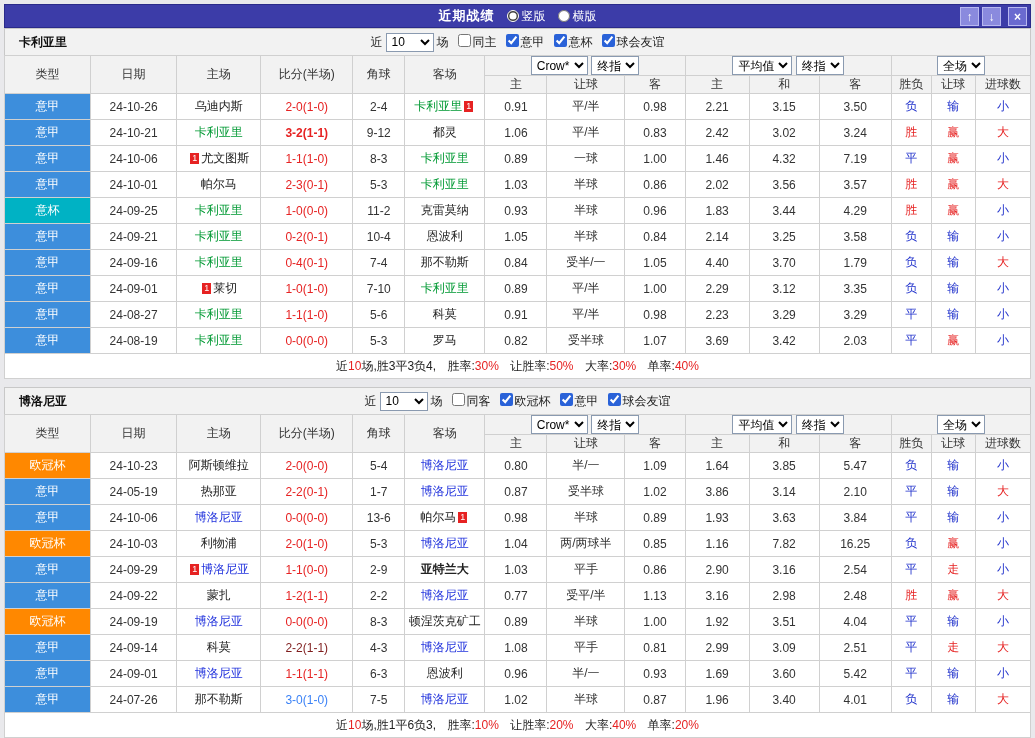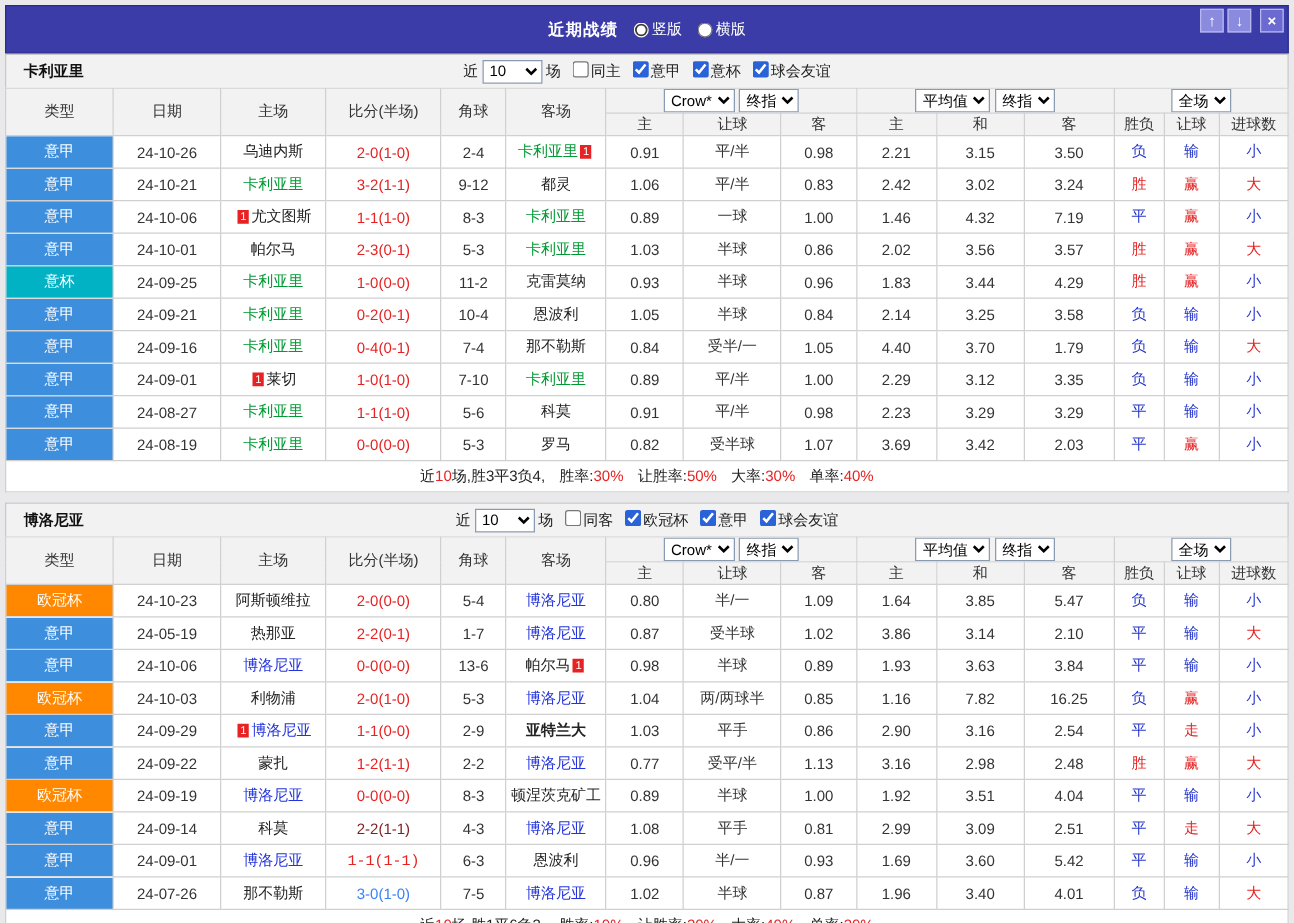--- a/index.html
+++ b/index.html
@@ -6,21 +6,21 @@
   html,body { margin:0; padding:0; }
   body {
     background:#e9e9ec;
     font-family:"Liberation Sans","DejaVu Sans",sans-serif;
     font-size:12px; color:#222;
   }
   .app { width:1027px; margin:4px auto 0 auto; }
 
   
   .titlebar {
-    background:#3c3ca8; height:39px; display:flex; align-items:center;
+    background:#3c3ca8; height:24px; display:flex; align-items:center;
     position:relative; color:#fff; border:1px solid #2a2a8a;
   }
   .titlebar-center { flex:1; display:flex; justify-content:center; align-items:center; gap:12px; }
   .panel-title { font-weight:bold; font-size:13px; letter-spacing:1px; }
   .radio-label { display:inline-flex; align-items:center; gap:3px; cursor:pointer; }
   .radio-label input { accent-color:#ffffff; width:12px; height:12px; margin:0; }
   .tb-buttons { position:absolute; right:3px; top:2px; display:flex; gap:3px; align-items:center; }
   .tb-btn {
     width:19px; height:19px; padding:0; cursor:pointer;
     background:#8a8ade; border:1px solid #b8b8f0; color:#fff;
@@ -178,21 +178,21 @@
             <td class="c-num">3.15</td>
             <td class="c-num">3.50</td>
             <td class="c-res" style="color: rgb(34, 51, 204);">负</td>
             <td class="c-res" style="color: rgb(34, 51, 204);">输</td>
             <td class="c-res" style="color: rgb(34, 51, 204);">小</td>
           </tr>
           <tr>
             <td class="c-type" style="background: rgb(61, 142, 220);">意甲</td>
             <td class="c-date">24-10-21</td>
             <td class="c-team"><span style="color: rgb(0, 153, 51);">卡利亚里</span></td>
-            <td class="c-score" style="color: rgb(230, 34, 34);">3-2(1-1)</td>
+            <td class="c-score" style="color: rgb(230, 34, 34); font-weight: bold;">3-2(1-1)</td>
             <td class="c-corner">9-12</td>
             <td class="c-team"><span style="color: rgb(34, 34, 34);">都灵</span></td>
             <td class="c-num">1.06</td>
             <td class="c-line">平/半</td>
             <td class="c-num">0.83</td>
             <td class="c-num">2.42</td>
             <td class="c-num">3.02</td>
             <td class="c-num">3.24</td>
             <td class="c-res" style="color: rgb(230, 34, 34);">胜</td>
             <td class="c-res" style="color: rgb(230, 34, 34);">赢</td>
@@ -561,21 +561,21 @@
             <td class="c-num">3.09</td>
             <td class="c-num">2.51</td>
             <td class="c-res" style="color: rgb(34, 51, 204);">平</td>
             <td class="c-res" style="color: rgb(230, 34, 34);">走</td>
             <td class="c-res" style="color: rgb(230, 34, 34);">大</td>
           </tr>
           <tr>
             <td class="c-type" style="background: rgb(61, 142, 220);">意甲</td>
             <td class="c-date">24-09-01</td>
             <td class="c-team"><span style="color: rgb(34, 51, 221);">博洛尼亚</span></td>
-            <td class="c-score" style="color: rgb(230, 34, 34); font-family: Liberation Mono, monospace;">1-1(1-1)</td>
+            <td class="c-score" style="color: rgb(230, 34, 34);">1-1(1-1)</td>
             <td class="c-corner">6-3</td>
             <td class="c-team"><span style="color: rgb(34, 34, 34);">恩波利</span></td>
             <td class="c-num">0.96</td>
             <td class="c-line">半/一</td>
             <td class="c-num">0.93</td>
             <td class="c-num">1.69</td>
             <td class="c-num">3.60</td>
             <td class="c-num">5.42</td>
             <td class="c-res" style="color: rgb(34, 51, 204);">平</td>
             <td class="c-res" style="color: rgb(34, 51, 204);">输</td>

